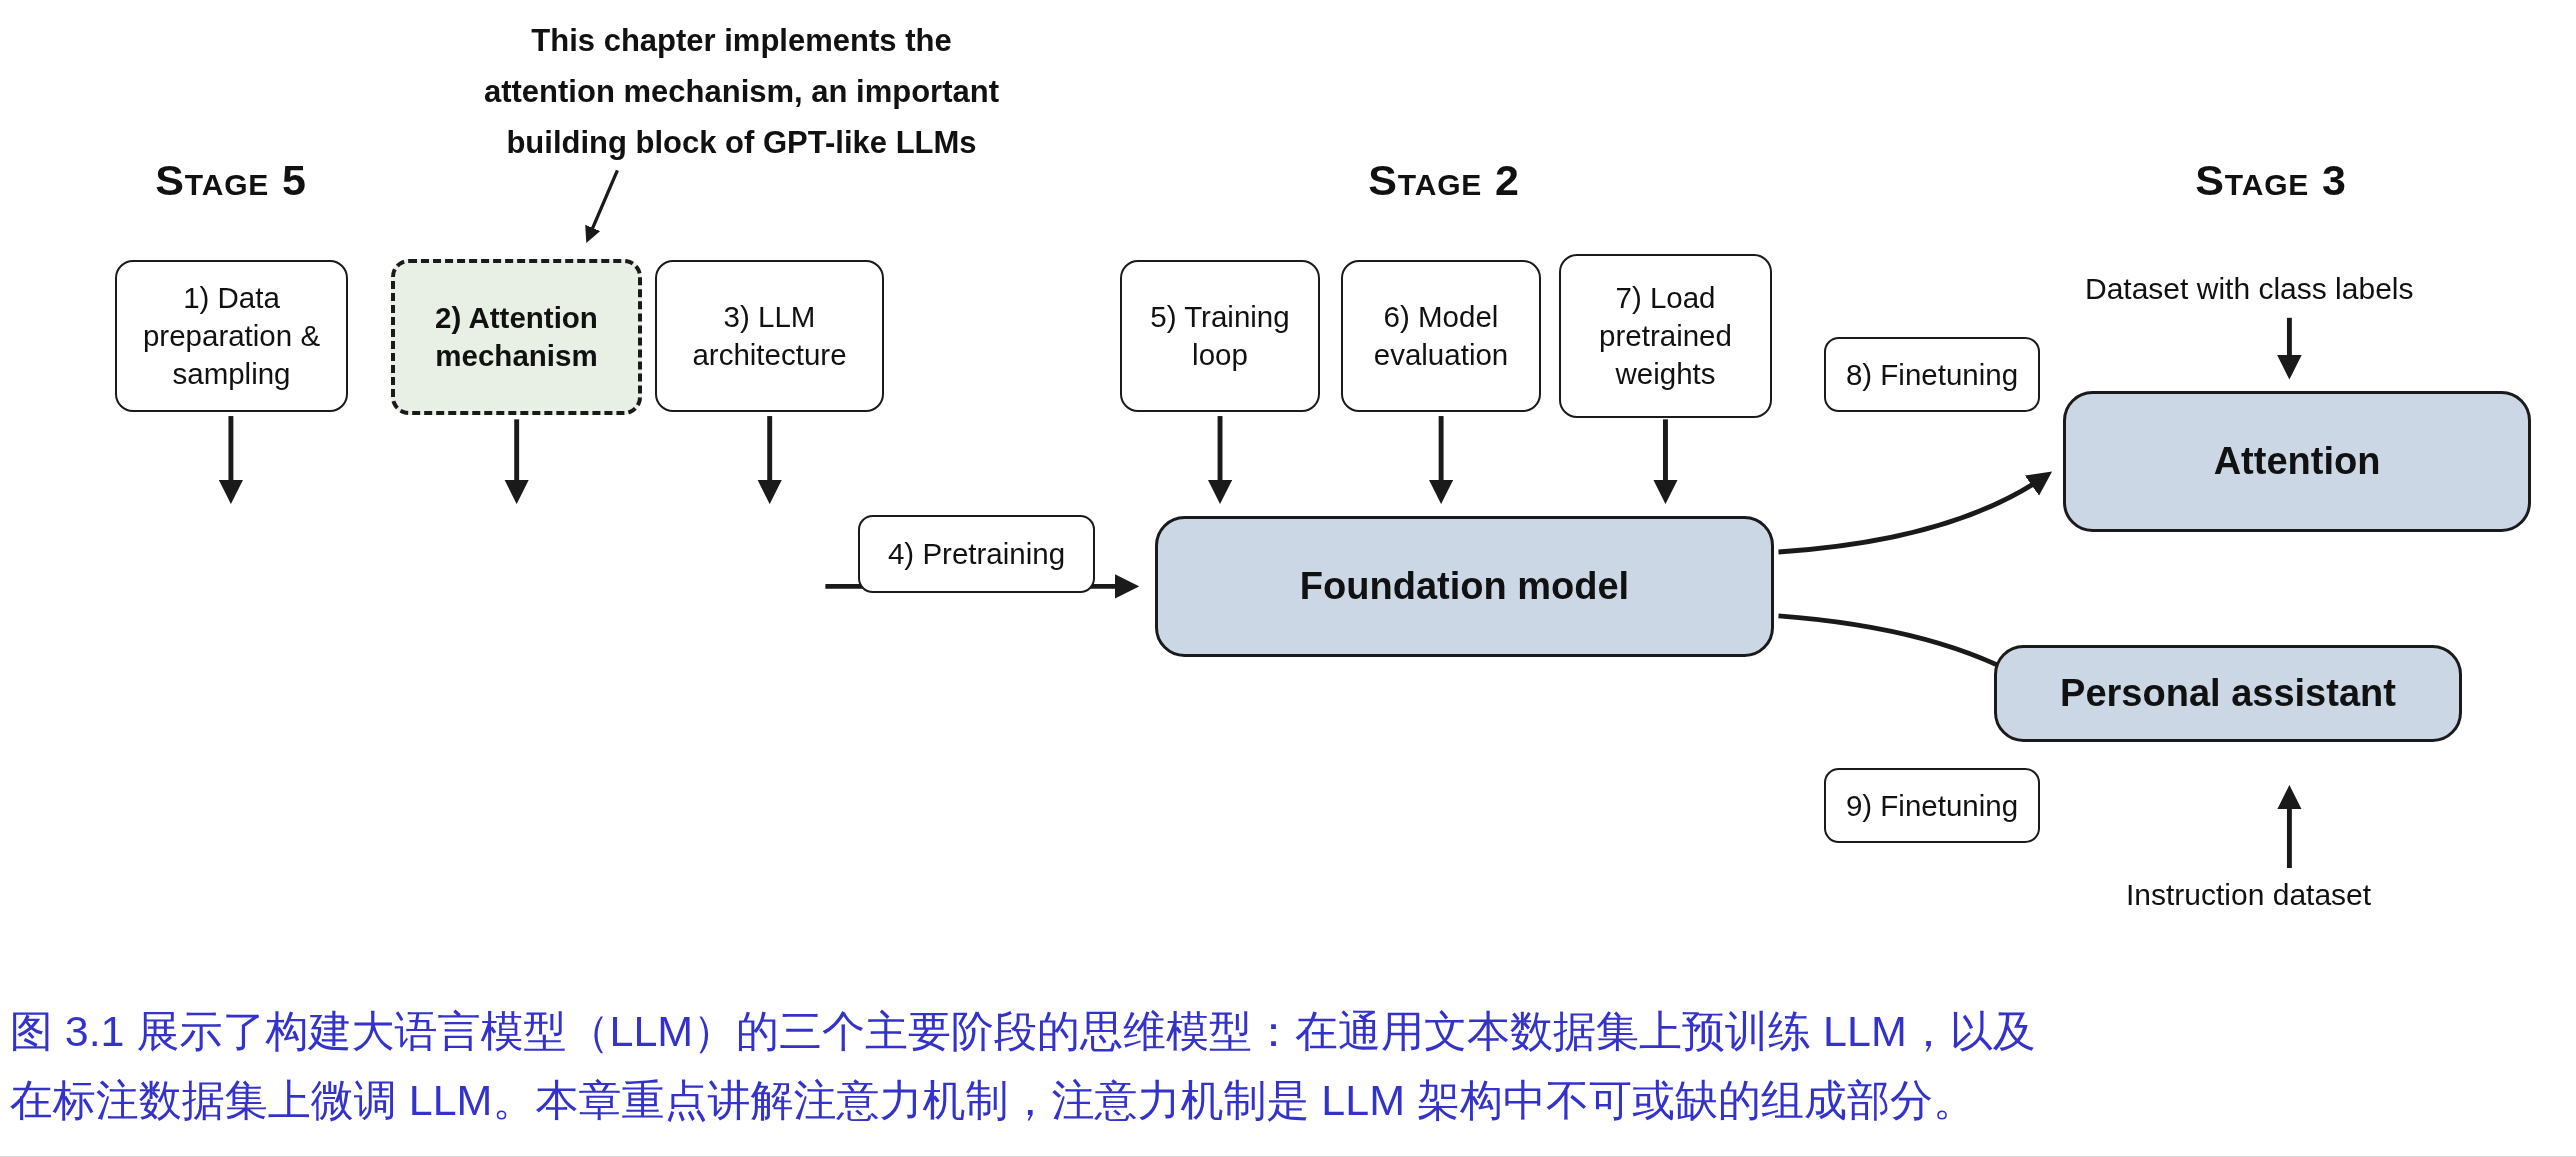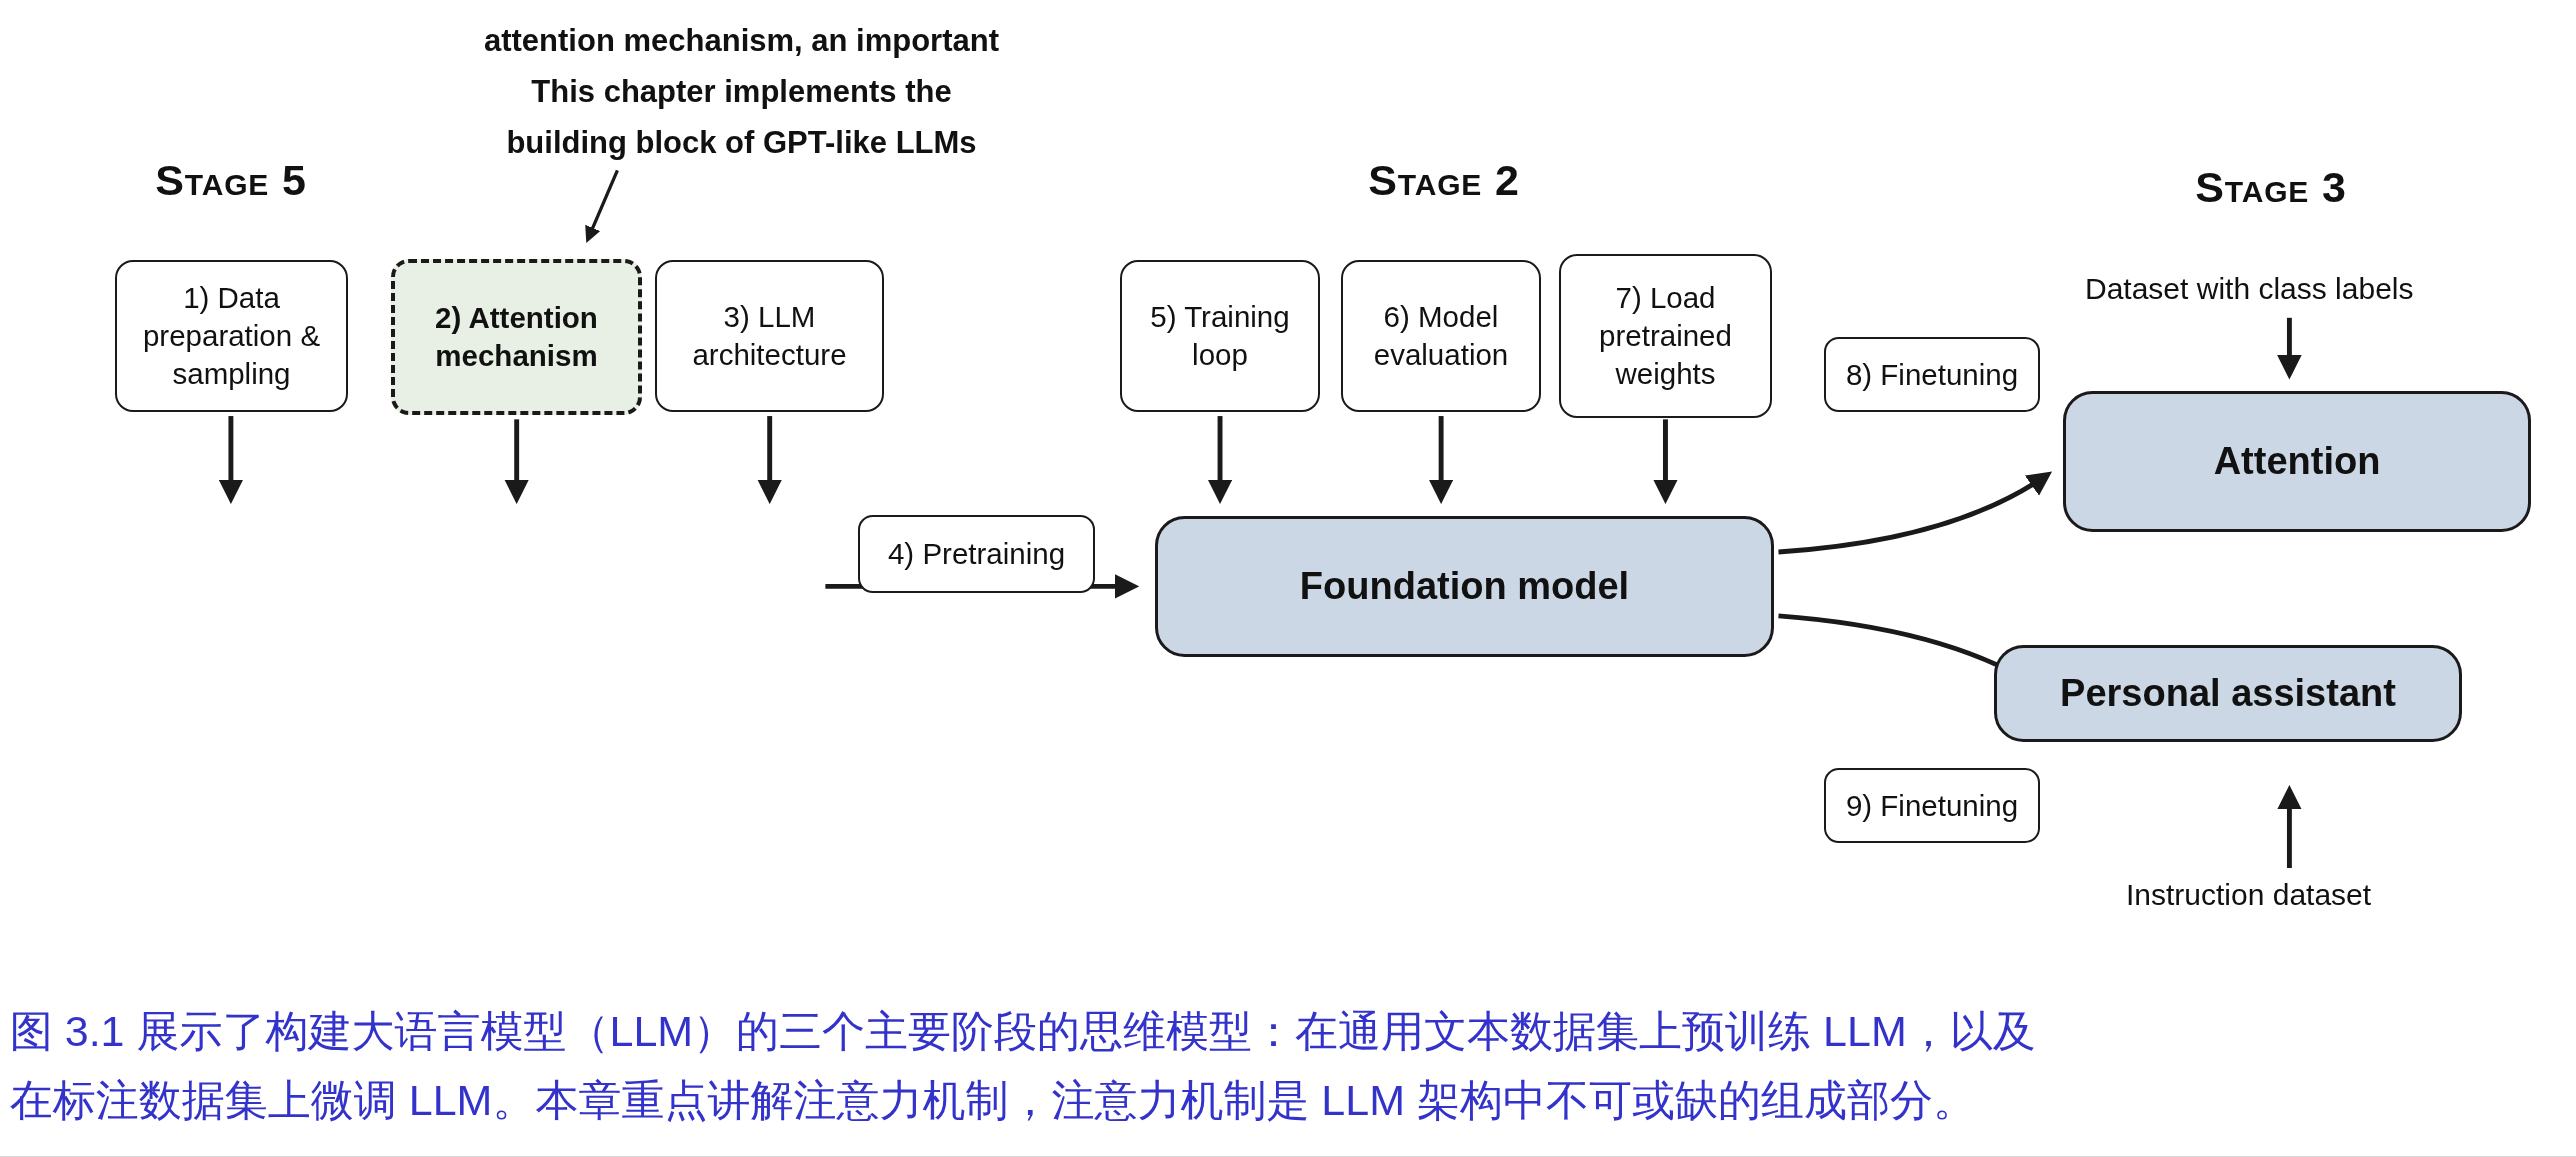--- a/index.html
+++ b/index.html
@@ -126,28 +126,28 @@
     <path d="M1008 716 L1384 716" stroke="#1a1a1a" stroke-width="6" fill="none" marker-end="url(#ah)"></path>
 
     <path d="M2796 388 L2796 456" stroke="#1a1a1a" stroke-width="6" fill="none" marker-end="url(#ah)"></path>
     <path d="M2796 1060 L2796 966" stroke="#1a1a1a" stroke-width="6" fill="none" marker-end="url(#ah)"></path>
 
     <path d="M2172 674 Q 2386 660 2500 580" stroke="#1a1a1a" stroke-width="6" fill="none" marker-end="url(#ah)"></path>
     <path d="M2172 752 Q 2386 768 2500 846" stroke="#1a1a1a" stroke-width="6" fill="none" marker-end="url(#ah)"></path>
   </svg>
 
   <div class="annotation">
+    <div>This chapter implements the</div>
     <div>attention mechanism, an important</div>
-    <div>This chapter implements the</div>
     <div>building block of GPT-like LLMs</div>
   </div>
 
   <div class="stage-label" style="left:100px; top:156px;">Stage 5</div>
   <div class="stage-label" style="left:1313px; top:156px;">Stage 2</div>
-  <div class="stage-label" style="left:2140px; top:156px;margin-top:7px;">Stage 3</div>
+  <div class="stage-label" style="left:2140px; top:156px;">Stage 3</div>
 
   <div class="step-box" style="left:115px; top:260px; width:233px; height:152px;">
     <span>1) Data preparation &amp; sampling</span>
   </div>
   <div class="step-box attention" style="left:391px; top:259px; width:251px; height:156px;">
     <span>2) Attention mechanism</span>
   </div>
   <div class="step-box" style="left:655px; top:260px; width:229px; height:152px;">
     <span>3) LLM architecture</span>
   </div>

